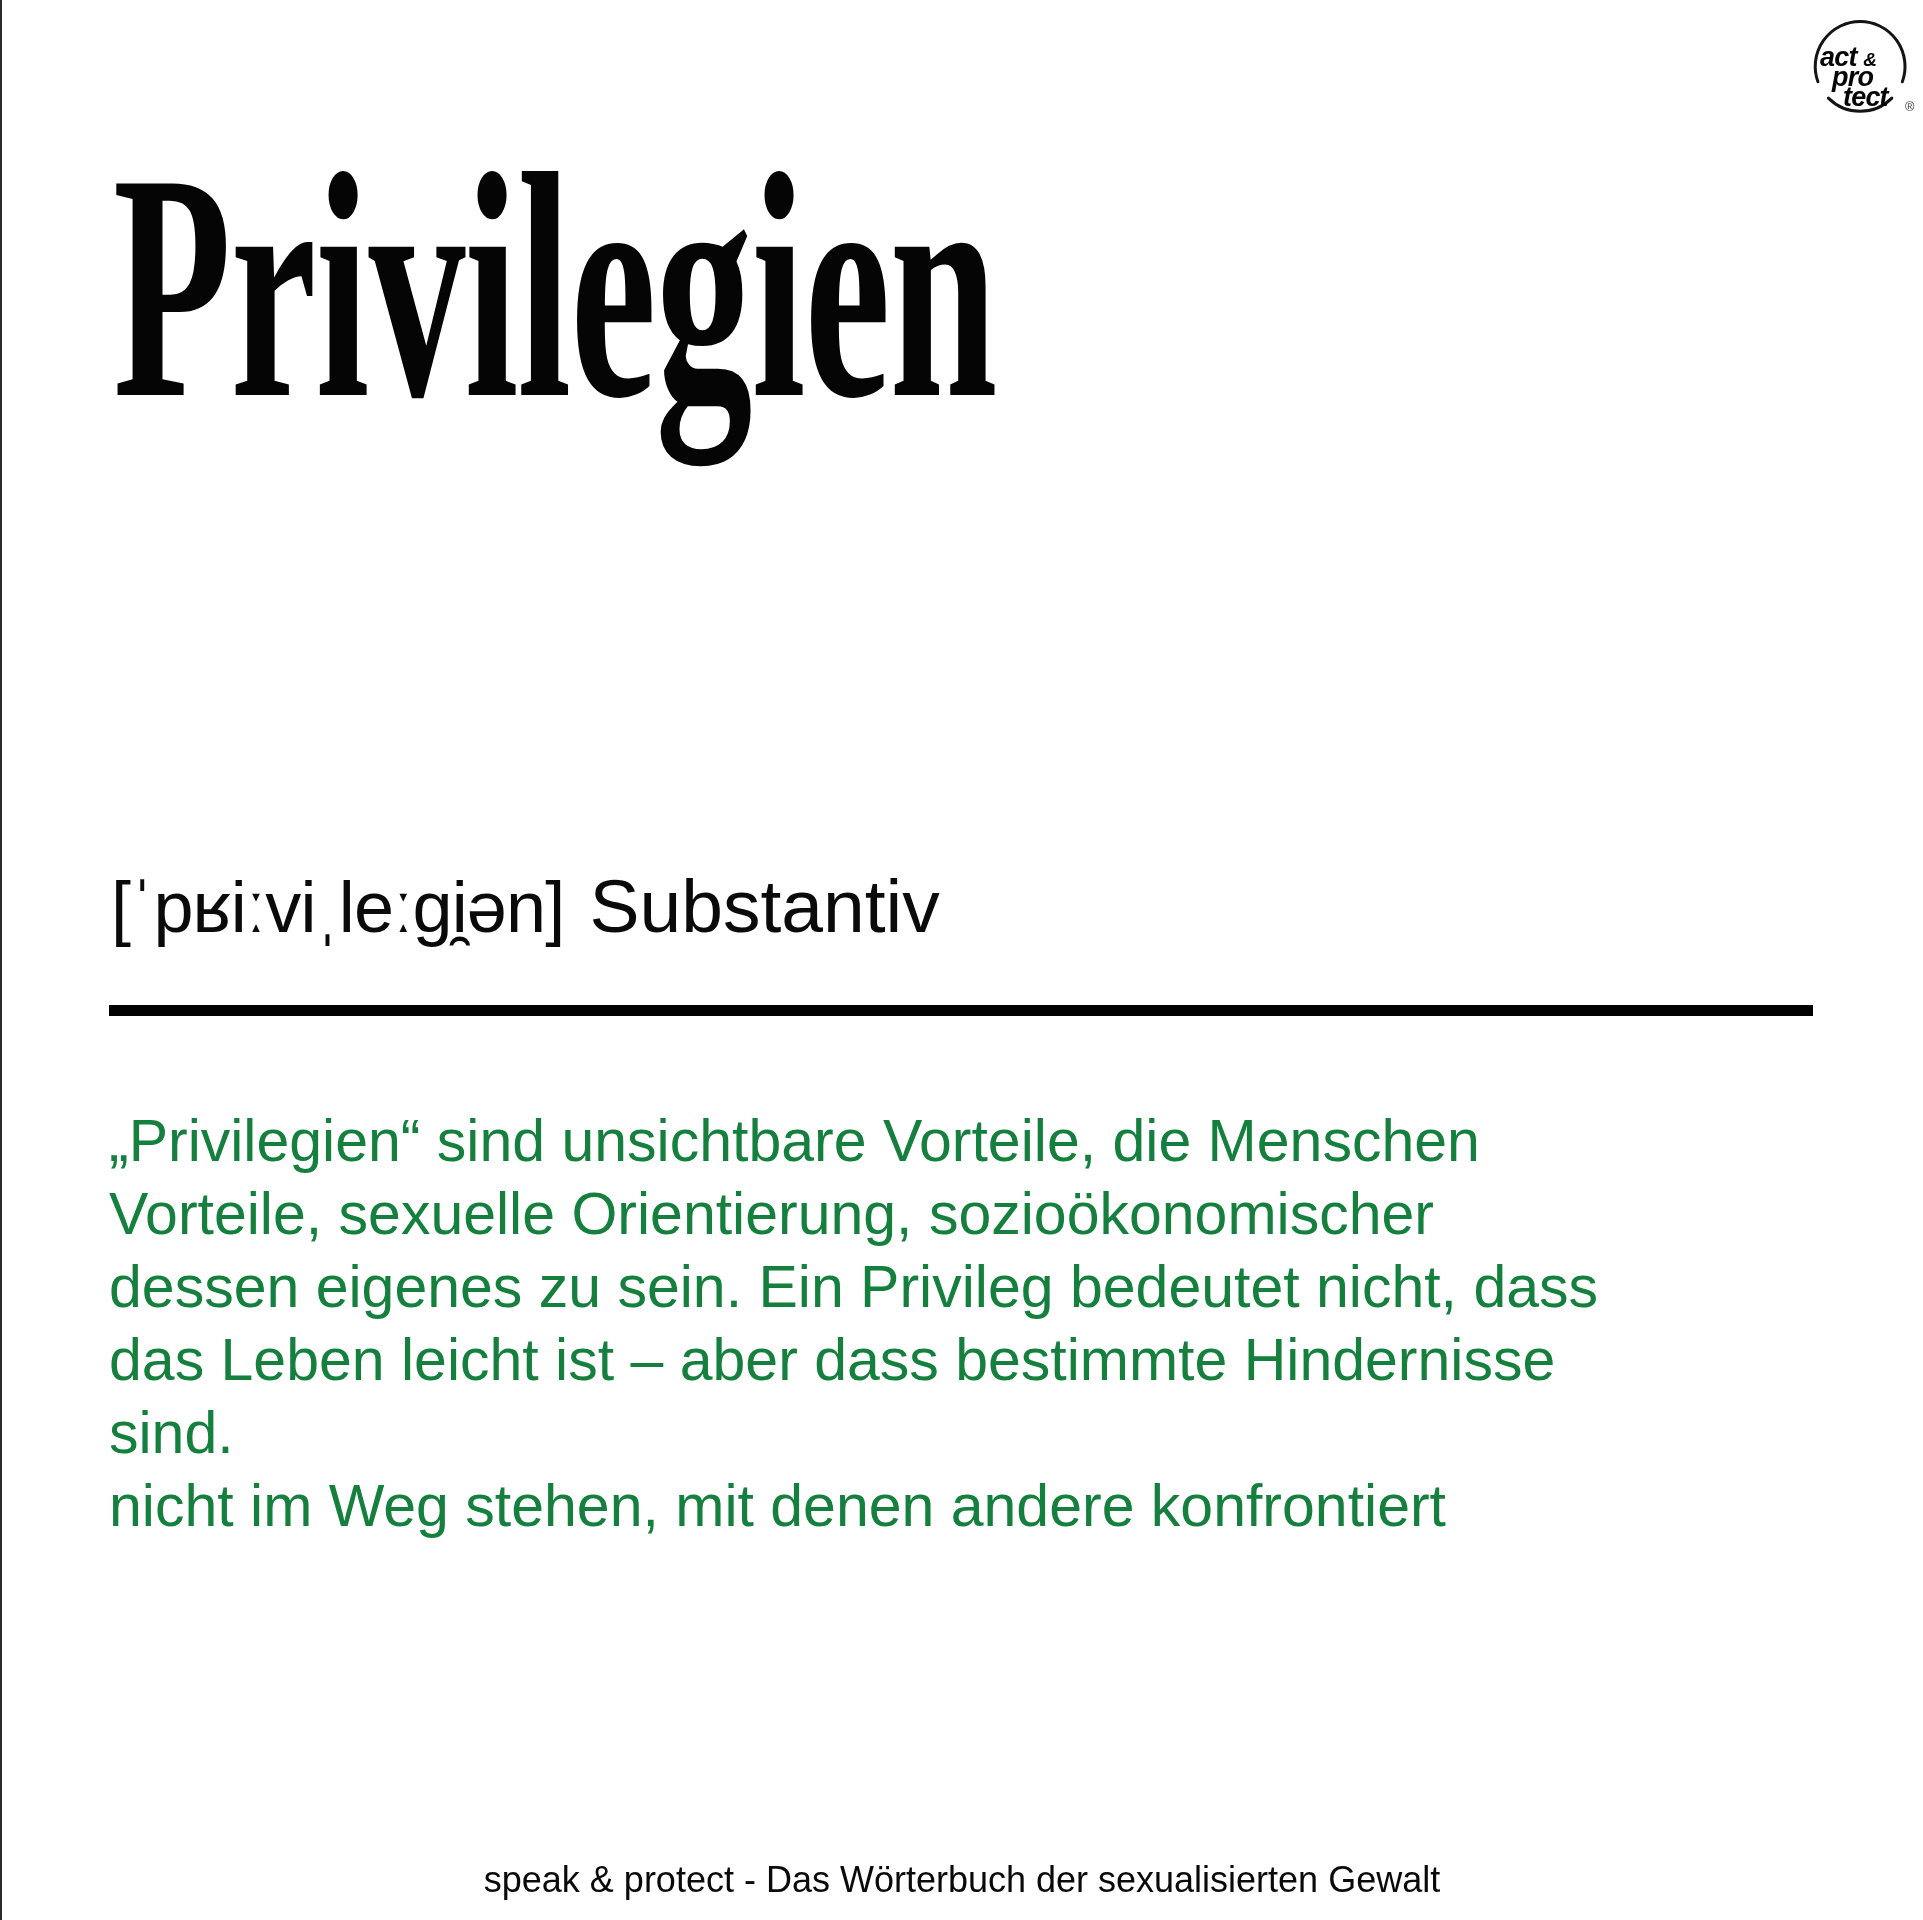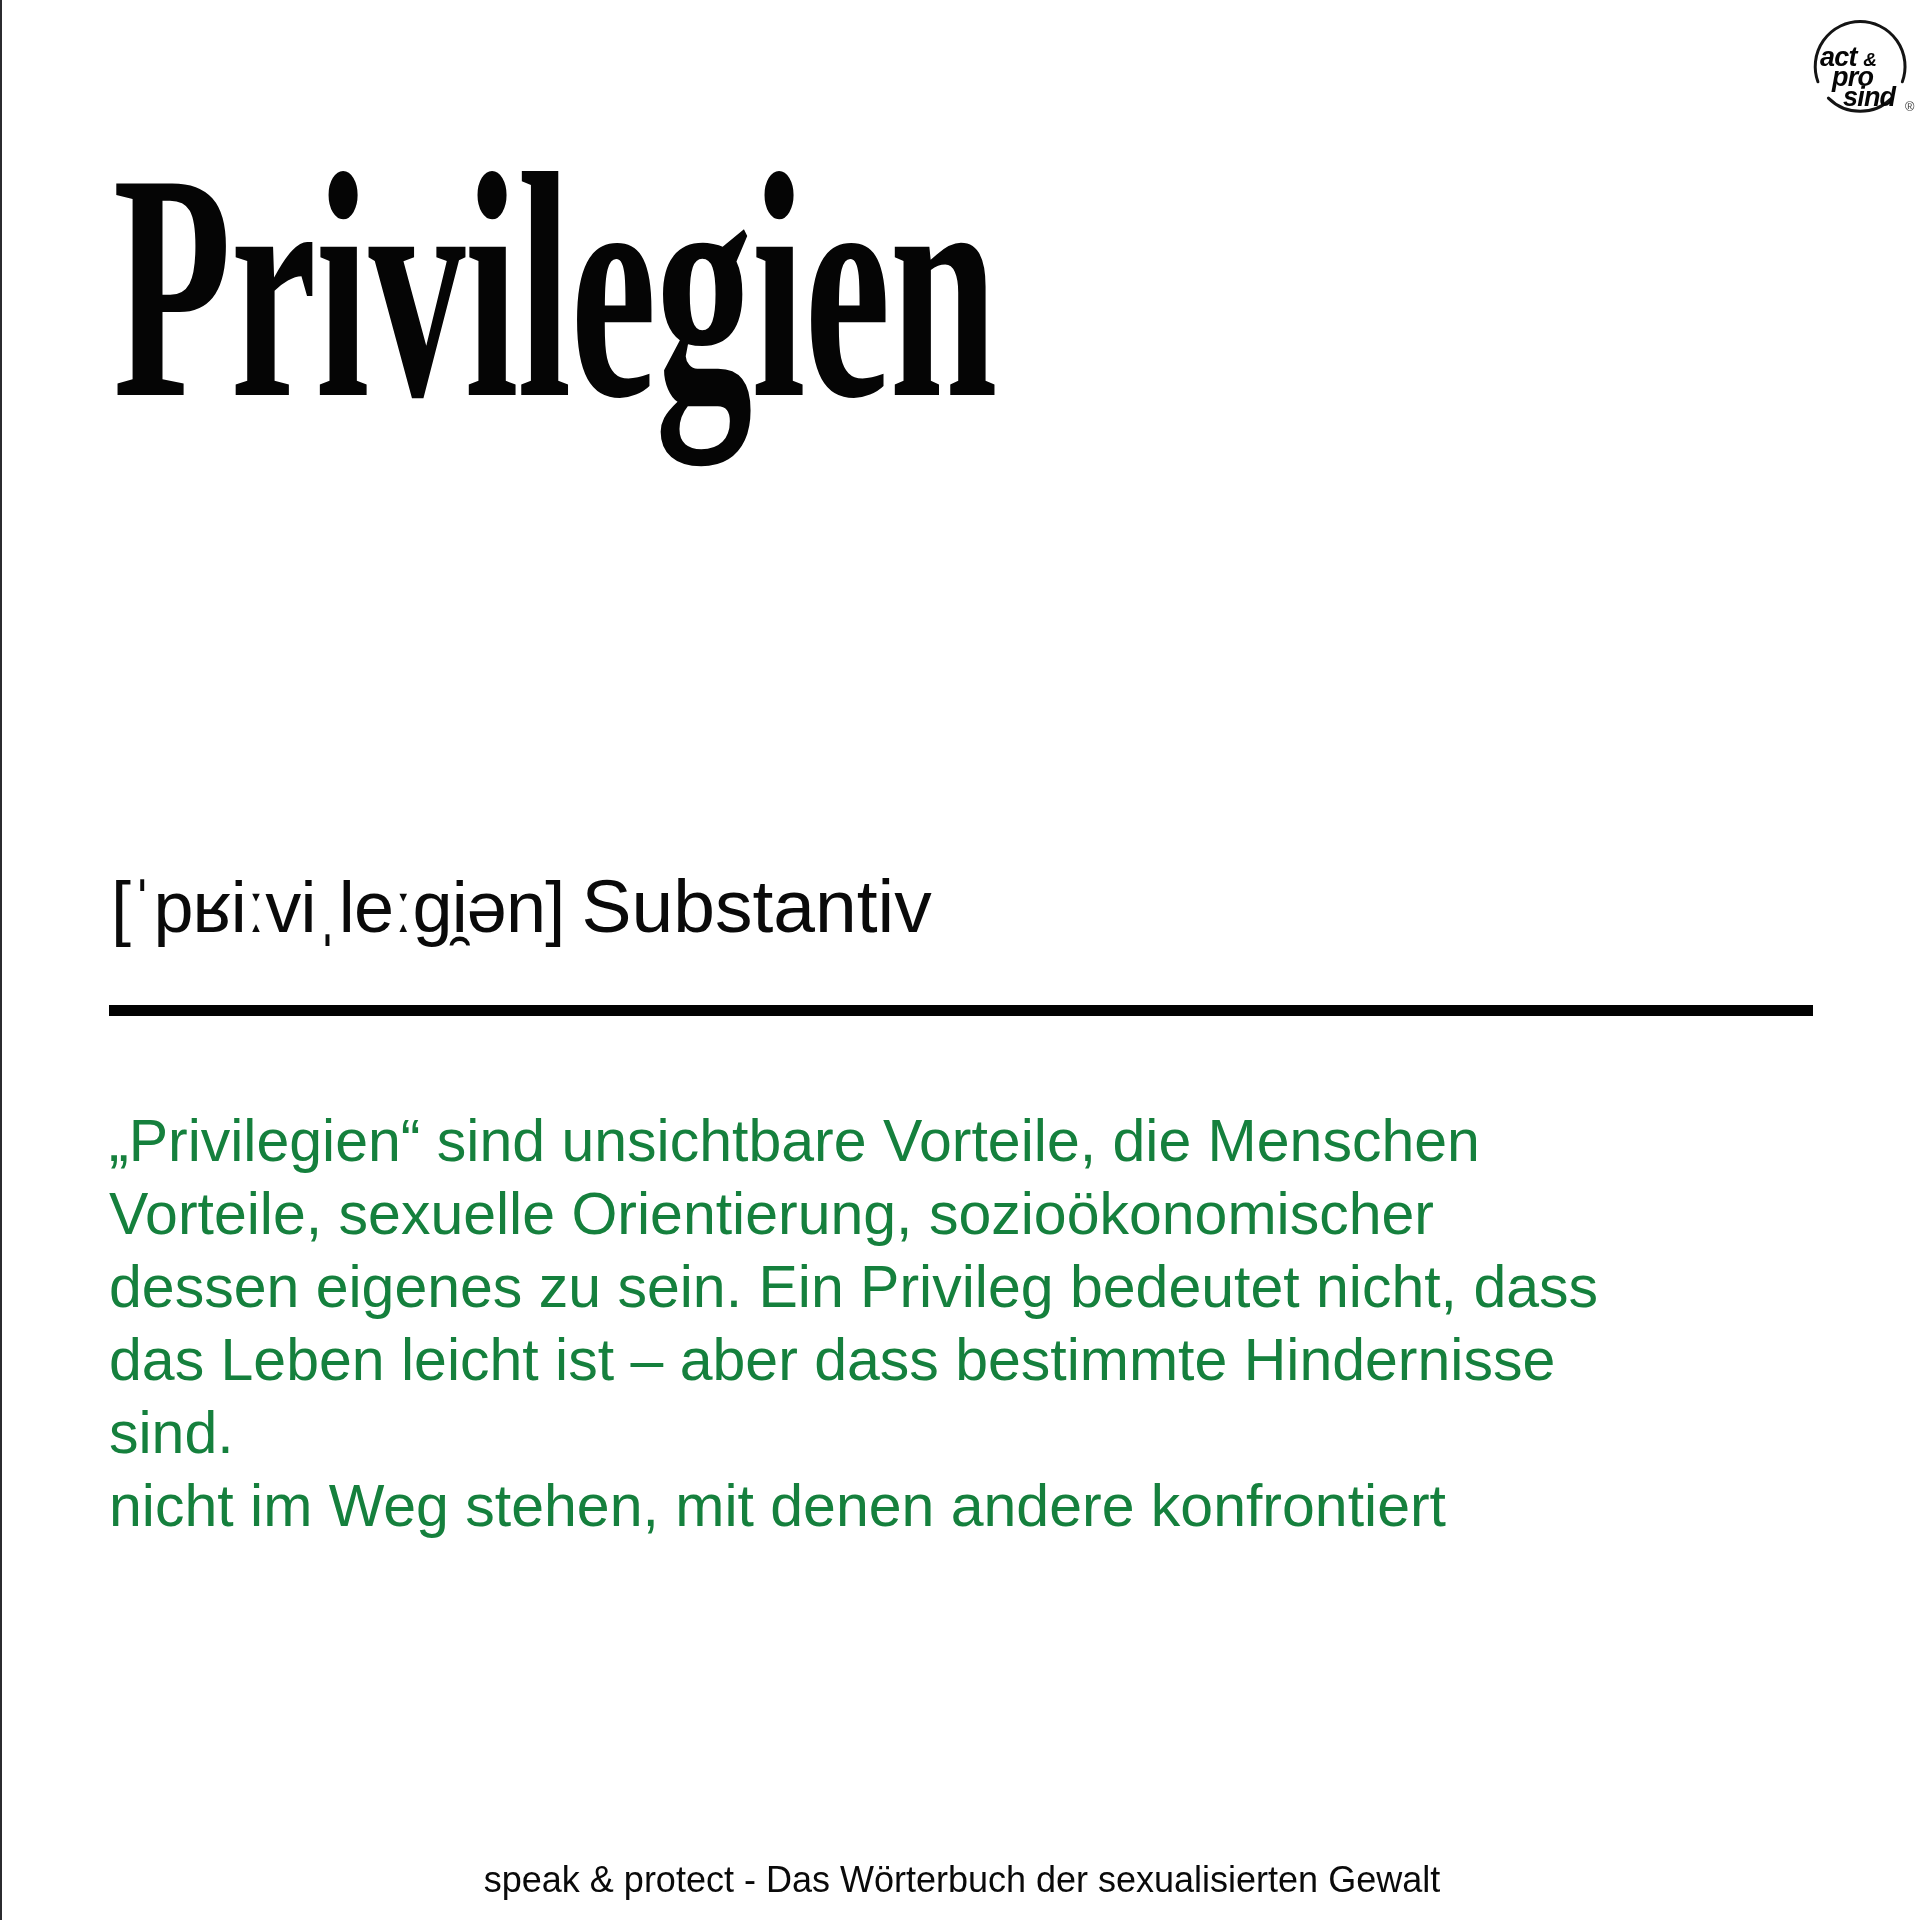--- a/index.html
+++ b/index.html
@@ -61,21 +61,21 @@
     position:absolute; left:111px; top:869px;
     line-height:1; white-space:nowrap;
     color:#0a0a0a;
   }
   .ipa {
     font-family:Liberation Sans, sans-serif;
     font-size:72px; letter-spacing:-0.8px;
   }
   .pos {
     font-family:"Liberation Sans", sans-serif;
-    font-size:75px; margin-left:17px;
+    font-size:75px; margin-left:25px;
   }
 
   
   .divider {
     position:absolute; left:109px; top:1005px;
     width:1704px; height:11.3px;
     background:#020202;
   }
 
   
@@ -102,21 +102,21 @@
 
 <div class="edge-left"></div>
 
 <div class="logo">
   <svg width="116" height="116" viewBox="0 0 155 155">
     <path d="M 18.6 90.5 A 60 60 0 1 1 131.4 90.5" fill="none" stroke="#141414" stroke-width="4" stroke-linecap="round"></path>
     <path d="M 117.4 112.4 A 60 60 0 0 1 32.6 112.4" fill="none" stroke="#141414" stroke-width="4" stroke-linecap="round"></path>
   </svg>
   <div class="lg-line l1"><span>act</span> <span class="amp">&amp;</span></div>
   <div class="lg-line l2">pro</div>
-  <div class="lg-line l3">sind</div>
+  <div class="lg-line l3">tect</div>
   <div class="reg">®</div>
 </div>
 
 <h1 class="headword" style="margin:0;">Privilegien</h1>
 
 <div class="pron-row">
   <span class="ipa">[ˈpʁiːviˌleːgi̯ən]</span><span class="pos">Substantiv</span>
 </div>
 
 <div class="divider"></div>

